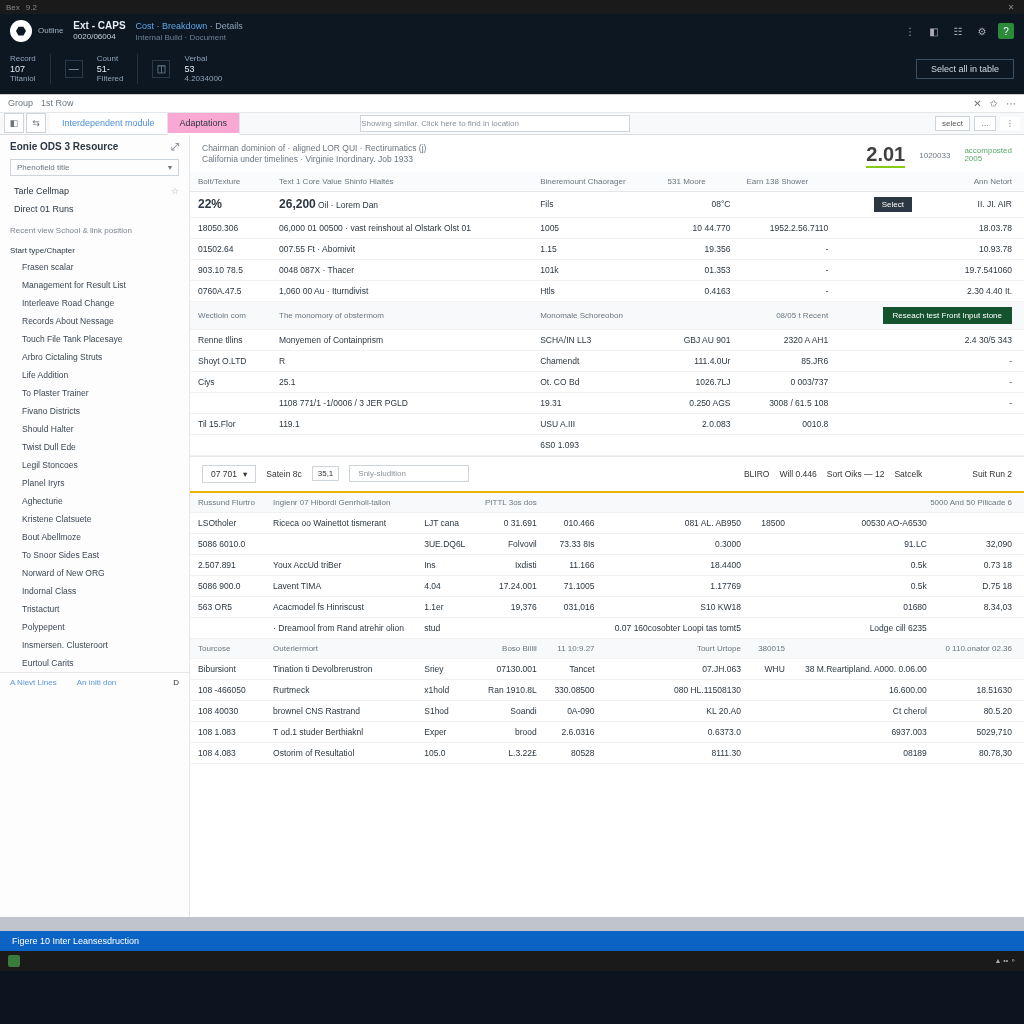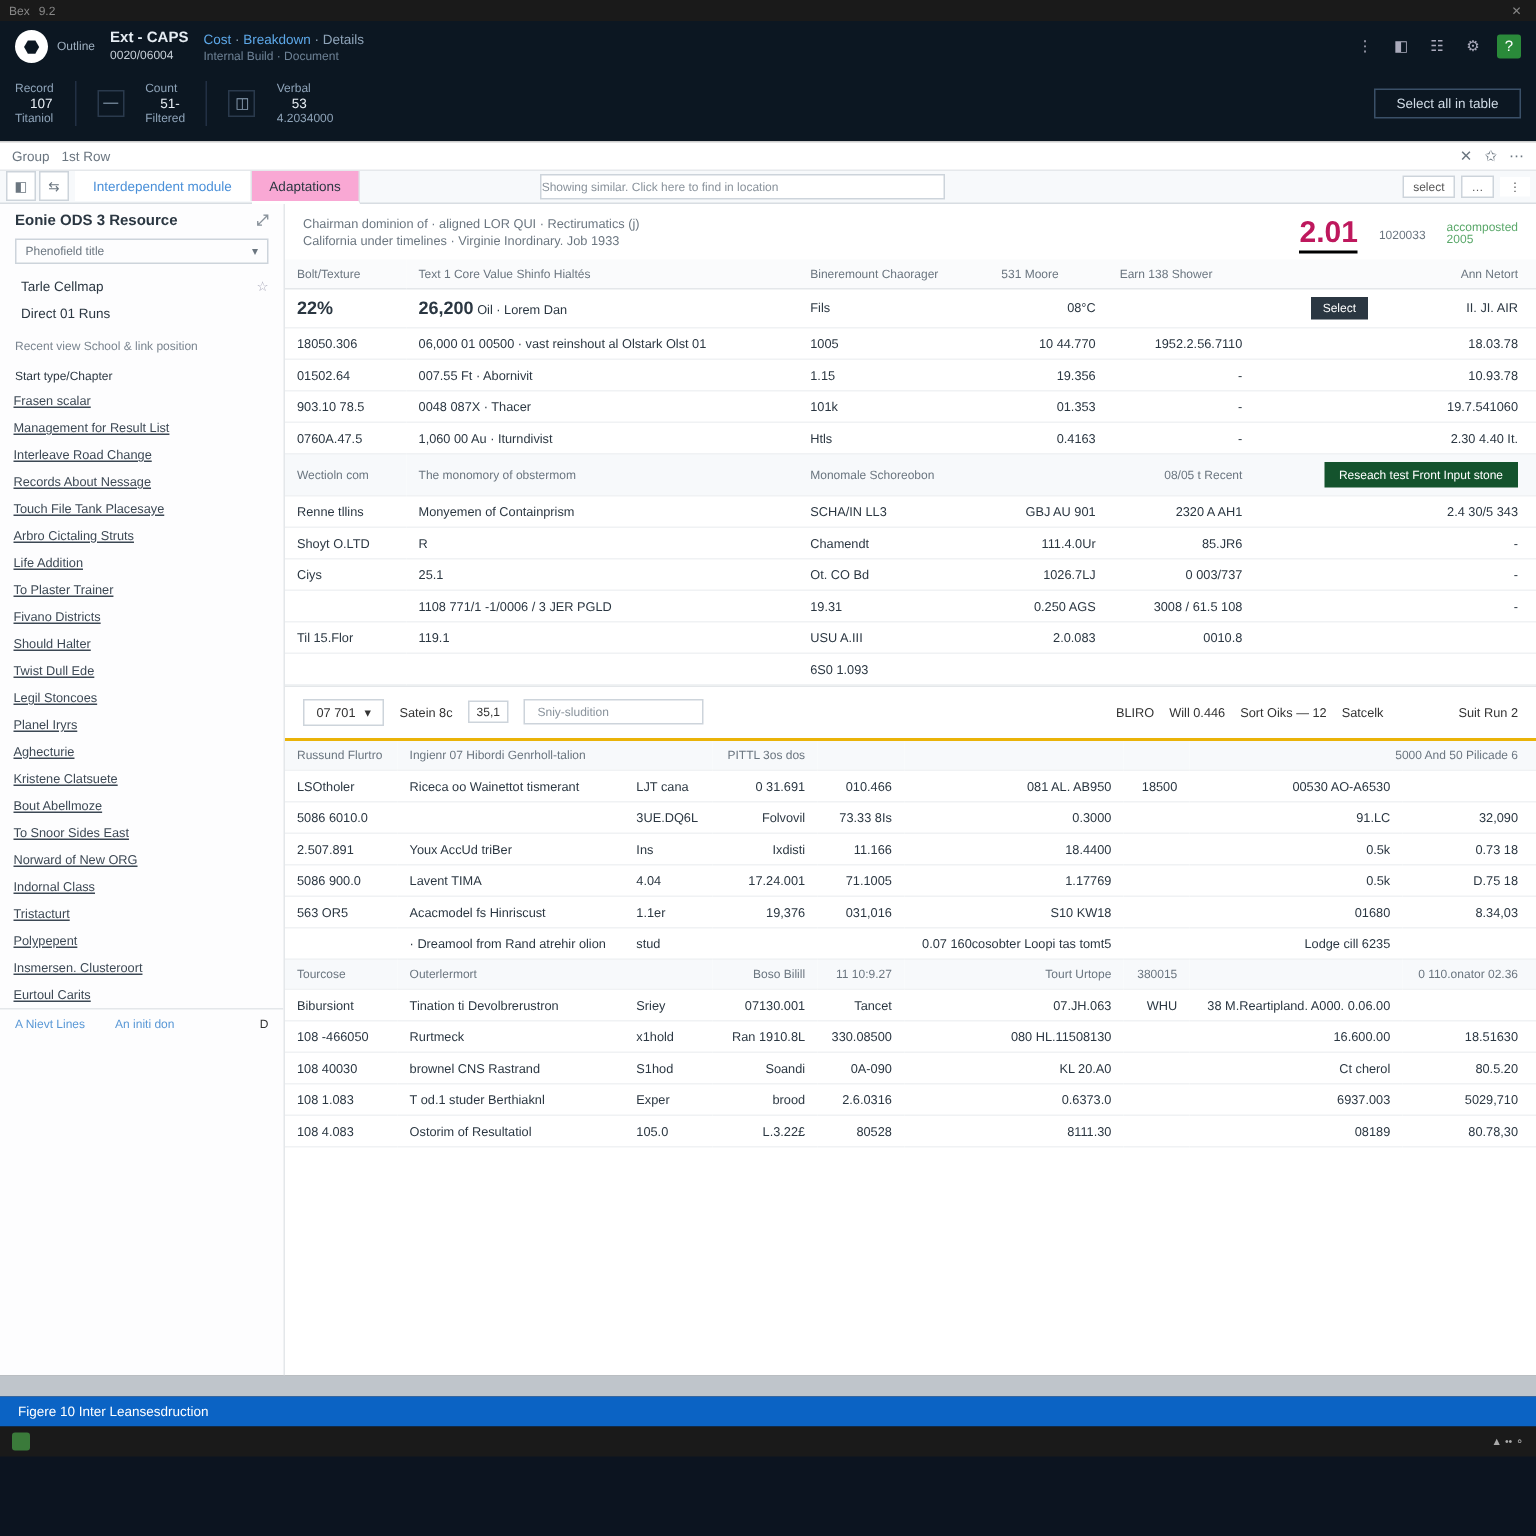--- a/index.html
+++ b/index.html
@@ -16,21 +16,21 @@
 .app-dark .brand-text { display: flex; flex-direction: column; font-size: 8px; color: #9fb0c0; line-height: 1.1; }
 .app-dark .proj-block { display: flex; flex-direction: column; font-size: 8px; line-height: 1.2; }
 .app-dark .proj-name { font-size: 10px; font-weight: 600; color: #e6edf3; }
 .app-dark .crumbs { font-size: 9px; color: #8ea3b8; }
 .app-dark .crumbs a { color: #5da8e8; text-decoration: none; }
 .app-dark .hdr-right { margin-left: auto; display: flex; gap: 8px; align-items: center; }
 .app-dark .hdr-icon { width: 16px; height: 16px; display: flex; align-items: center; justify-content: center; font-size: 10px; color: #aab; cursor: pointer; }
 .app-dark .row2 { display: flex; align-items: center; padding: 6px 10px 10px; gap: 14px; font-size: 8px; color: #8ea3b8; }
 .app-dark .stat-block { display: flex; flex-direction: column; line-height: 1.2; border-right: 1px solid #223044; padding-right: 14px; }
 .app-dark .stat-block .lbl { font-size: 8px; }
-.app-dark .stat-block .val { font-size: 9px; color: #e6edf3; margin-left: 10px; }
+.app-dark .stat-block .val { font-size: 9px; color: #e6edf3; }
 .app-dark .stat-icon { width: 18px; height: 18px; border: 1px solid #2a3a4d; display: flex; align-items: center; justify-content: center; font-size: 10px; color: #8ea3b8; }
 .app-dark .ghost-btn { margin-left: auto; border: 1px solid #3a5068; padding: 4px 14px; font-size: 9px; color: #d0dbe6; cursor: pointer; background: transparent; }
 
 .content-shell { background: #fff; height: calc(1024px - 14px - 121px - 32px - 20px - 14px); display: flex; flex-direction: column; border-top: 1px solid #ccc; }
 .crumbs-light { display: flex; align-items: center; padding: 3px 8px; font-size: 9px; color: #6b7680; gap: 8px; border-bottom: 1px solid #e5e8eb; }
 .crumbs-light .spacer { flex: 1; }
 .crumbs-light .ico { font-size: 10px; cursor: pointer; }
 
 .tabs-row { display: flex; align-items: center; gap: 0; border-bottom: 1px solid #d8dde2; background: #f7f9fb; }
 .tab-btns { display: flex; gap: 2px; padding: 0 4px; }
@@ -42,31 +42,31 @@
 .mini-btn { border: 1px solid #cdd4db; padding: 2px 6px; font-size: 8px; margin-right: 4px; color: #555; cursor: pointer; background: #fff; }
 
 .work { flex: 1; display: flex; overflow: hidden; }
 
 .sidebar { width: 190px; background: #fdfdfe; border-right: 1px solid #e4e7ea; overflow-y: auto; font-size: 9px; }
 .sidebar .panel-hdr { display: flex; align-items: center; padding: 6px 10px; font-weight: 600; color: #2b3742; font-size: 10px; }
 .sidebar .panel-hdr .exp { margin-left: auto; color: #8a939c; cursor: pointer; }
 .sidebar .dd { margin: 0 10px 6px; border: 1px solid #cdd4db; padding: 3px 6px; font-size: 8px; color: #6b7680; display: flex; align-items: center; cursor: pointer; }
 .sidebar .dd::after { content: "▾"; margin-left: auto; font-size: 8px; }
 .sidebar .item { padding: 4px 10px 4px 14px; font-size: 9px; color: #2b3742; cursor: pointer; display: flex; align-items: center; }
-.sidebar .item.sub { padding-left: 9px; font-size: 8.5px; color: #3c4854; text-decoration: underline; }
+.sidebar .item.sub { padding-left: 22px; font-size: 8.5px; color: #3c4854; }
 .sidebar .item.fav::after { content: "☆"; margin-left: auto; font-size: 9px; color: #aab; }
 .sidebar .group-label { padding: 8px 10px 3px 10px; font-size: 8px; color: #7a8590; }
 .sidebar .footer-row { display: flex; padding: 5px 10px; gap: 20px; font-size: 8px; color: #5a98d6; border-top: 1px solid #e4e7ea; }
 
 .main { flex: 1; overflow-y: auto; background: #fff; }
 
 .section-hdr { padding: 8px 12px 4px; display: flex; gap: 30px; align-items: flex-start; }
 .section-hdr .desc { font-size: 8.5px; color: #6b7680; line-height: 1.3; }
 .section-hdr .kpi-box { margin-left: auto; display: flex; gap: 14px; align-items: center; }
-.section-hdr .big-kpi { font-size: 20px; font-weight: 600; color: #be185d; border-bottom: 2px solid #000000; }
+.section-hdr .big-kpi { font-size: 20px; font-weight: 600; color: #404040; border-bottom: 2px solid #84cc16; }
 .section-hdr .kpi-lbl { font-size: 8px; color: #6b7680; }
 .section-hdr .kpi-sub { font-size: 8px; color: #5aa86a; line-height: 1.1; }
 
 .tbl { width: 100%; border-collapse: collapse; font-size: 8.5px; }
 .tbl th { text-align: left; padding: 5px 8px; font-weight: 400; color: #6b7680; font-size: 8px; border-bottom: 1px solid #e4e7ea; background: #fafbfc; }
 .tbl th:last-child, .tbl td:last-child { text-align: right; padding-right: 12px; }
 .tbl td { padding: 5px 8px; color: #2b3742; border-bottom: 1px solid #f0f2f4; }
 .tbl td.num { text-align: right; font-variant-numeric: tabular-nums; }
 .tbl .hl { font-weight: 600; font-size: 12px; }
 .btn-dark { background: #2b3742; color: #fff; padding: 3px 8px; font-size: 8px; display: inline-block; }

